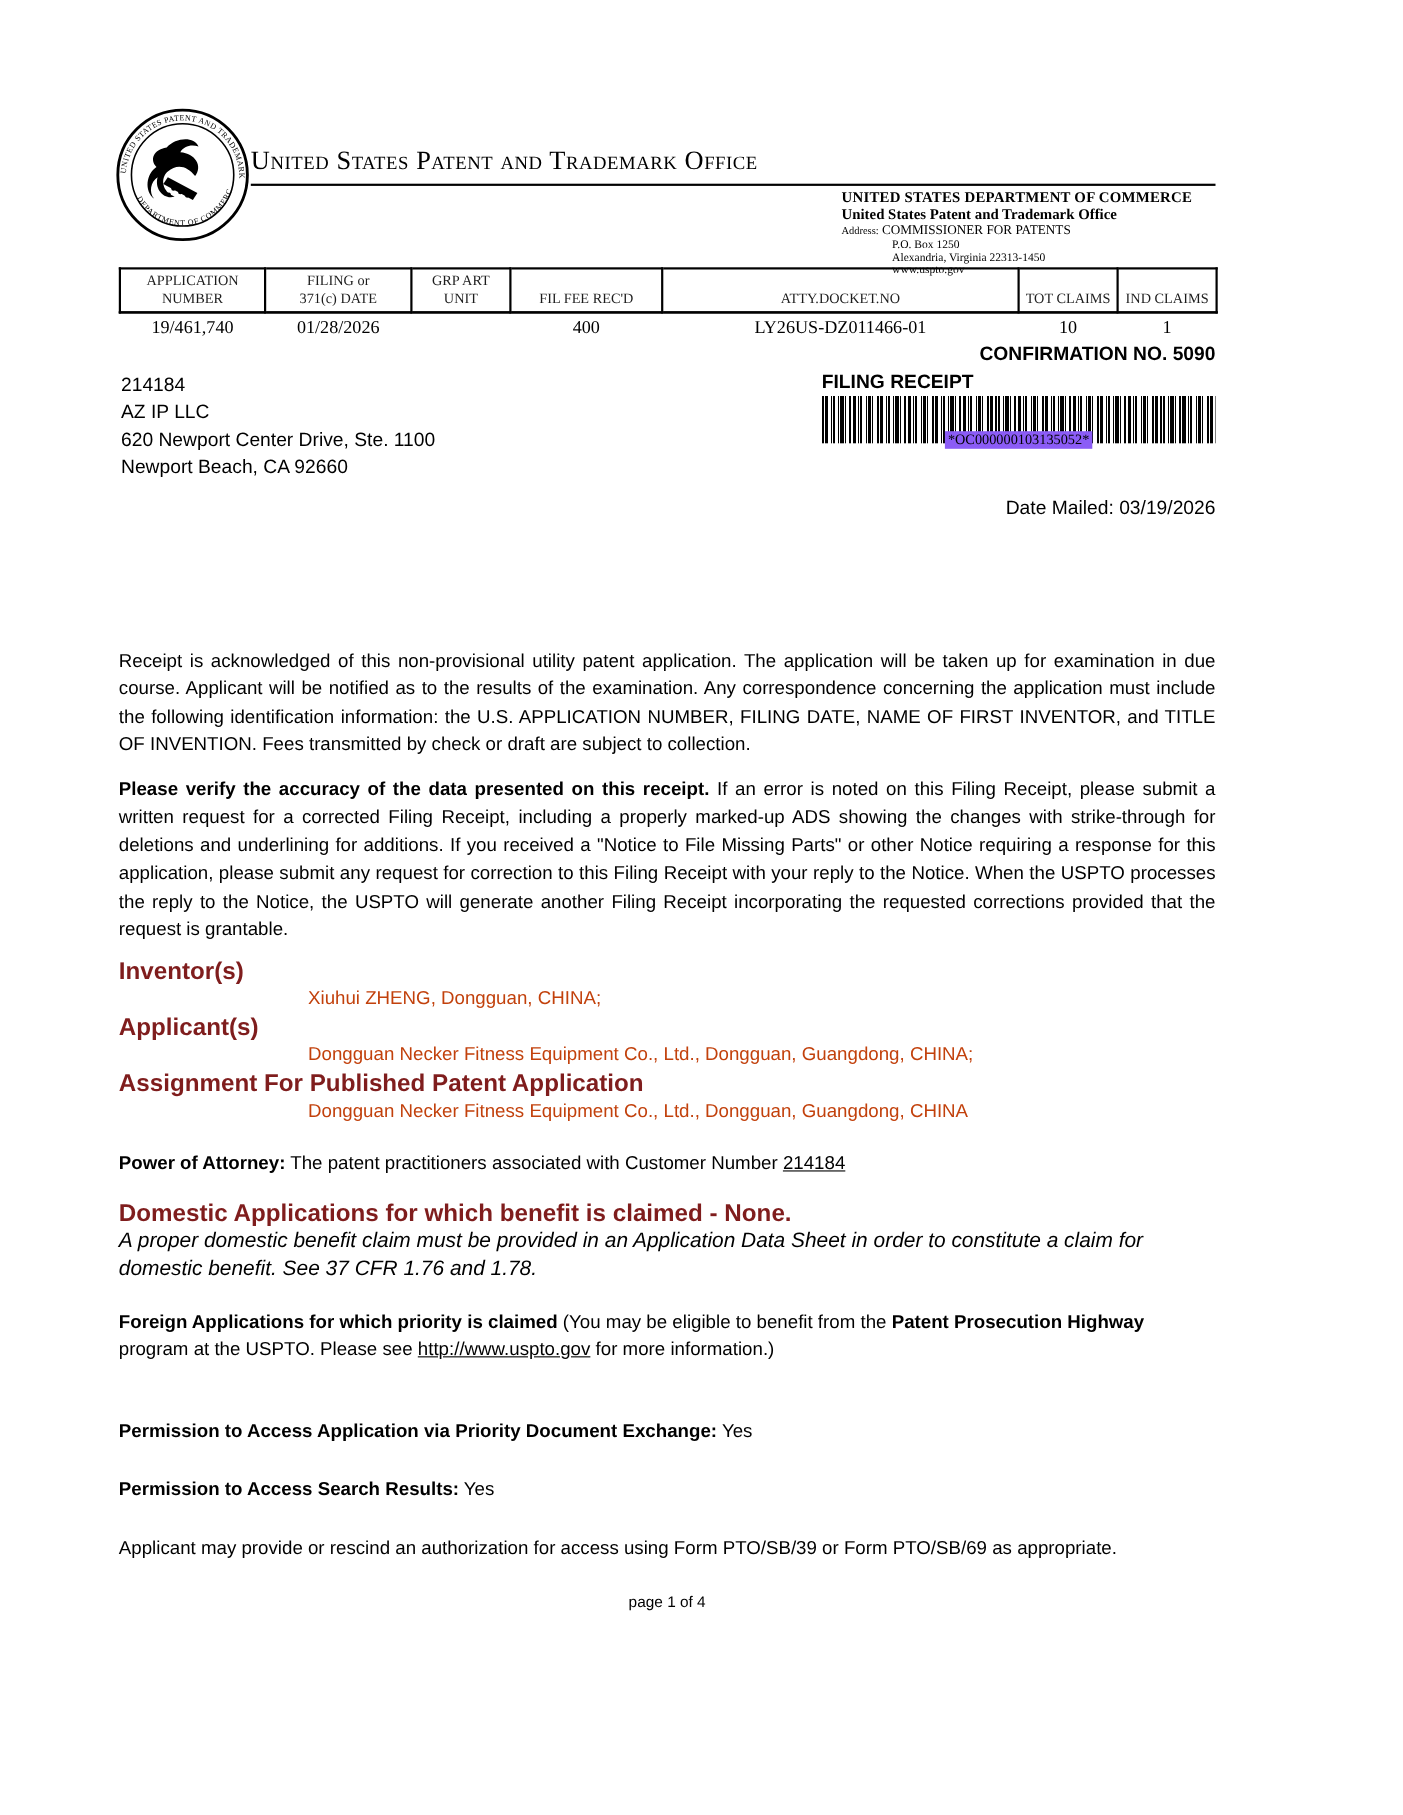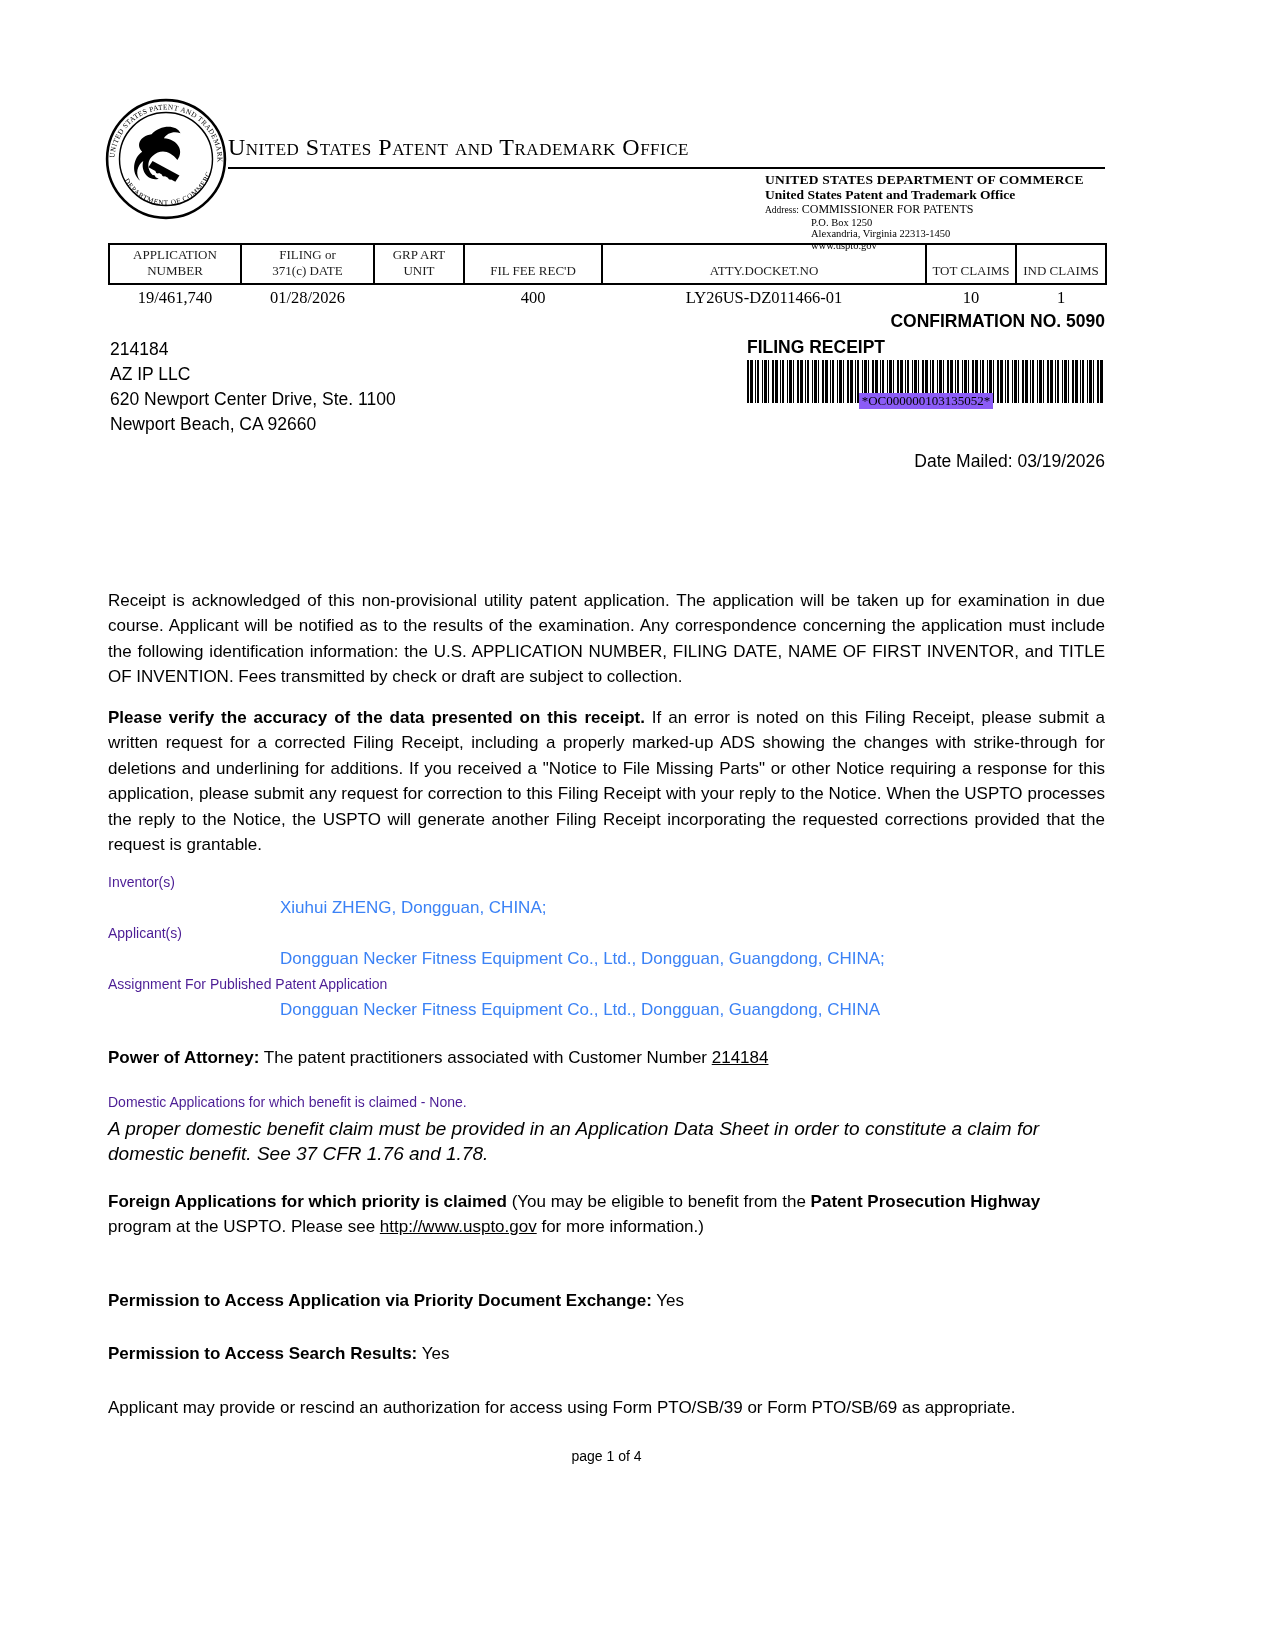--- a/index.html
+++ b/index.html
@@ -56,22 +56,22 @@
     display:inline-block; background:#8b5cf6; padding:0 3px;
     font-family:"Liberation Serif", serif; font-size:13px; color:#000;
   }
   .date-mailed { text-align:right; font-size:17.5px; margin-top:14px; color:#000; }
   
   .para { font-size:17px; line-height:25.5px; text-align:justify; color:#000; }
   .p1 { margin-top:116px; }
   .p2 { margin-top:15px; }
   .b { font-weight:bold; }
   .u { text-decoration:underline; }
-  .sec-h { font-weight:normal; font-size:14px; line-height:25.5px; margin-top:12px; color:#4c1d95; }
-  .sec-v { font-size:17px; line-height:25.5px; padding-left:172px; color:#3b82f6; }
+  .sec-h { font-weight:bold; font-size:22px; line-height:25.5px; margin-top:12px; color:#7f1d1d; }
+  .sec-v { font-size:17px; line-height:25.5px; padding-left:172px; color:#c2410c; }
   .poa { margin-top:22px; font-size:17px; line-height:25.5px; color:#000; }
   .domestic { margin-top:20px; }
   .note-i { font-style:italic; font-size:19px; line-height:25.5px; color:#000; }
   .foreign { margin-top:22px; font-size:17px; line-height:25.5px; color:#000; }
   .pdx { margin-top:48px; font-size:17px; line-height:25.5px; color:#000; }
   .search-perm { margin-top:28px; font-size:17px; line-height:25.5px; color:#000; }
   .access-note { margin-top:28px; }
   .footer { position:absolute; top:1448px; left:108px; width:997px; text-align:center;
     font-size:14px; color:#000; }
   a.doc-link { color:#000; }

